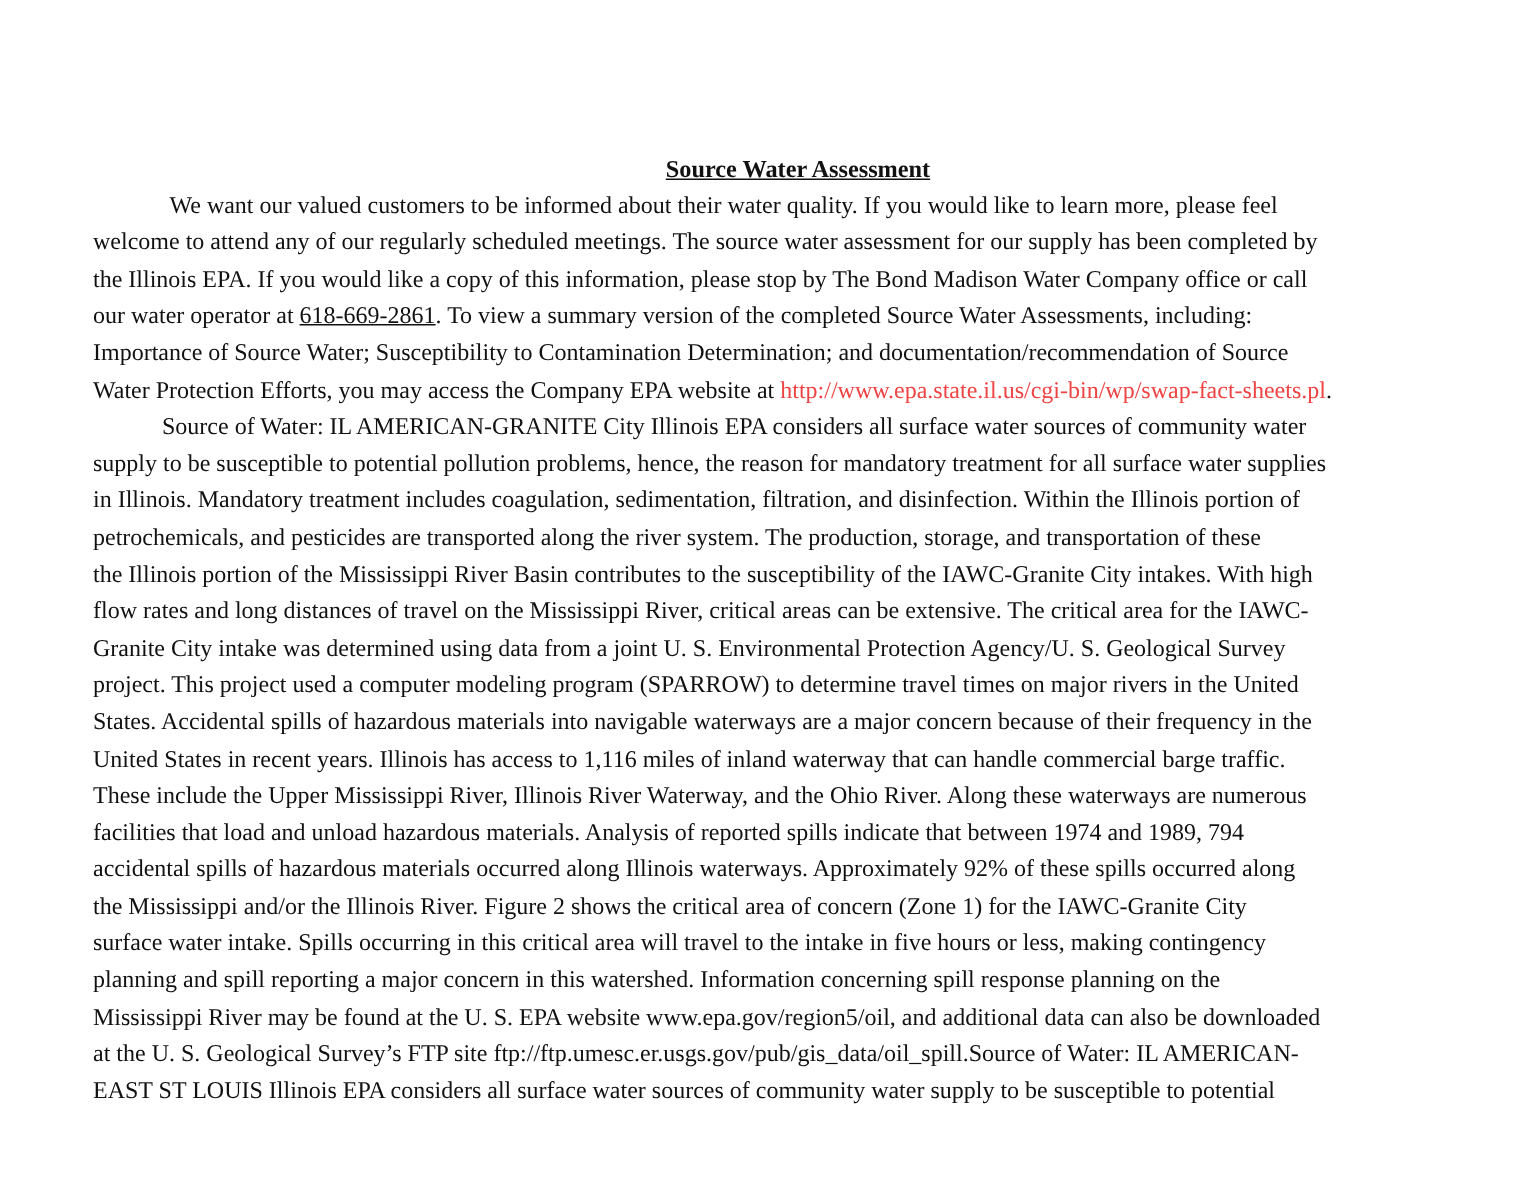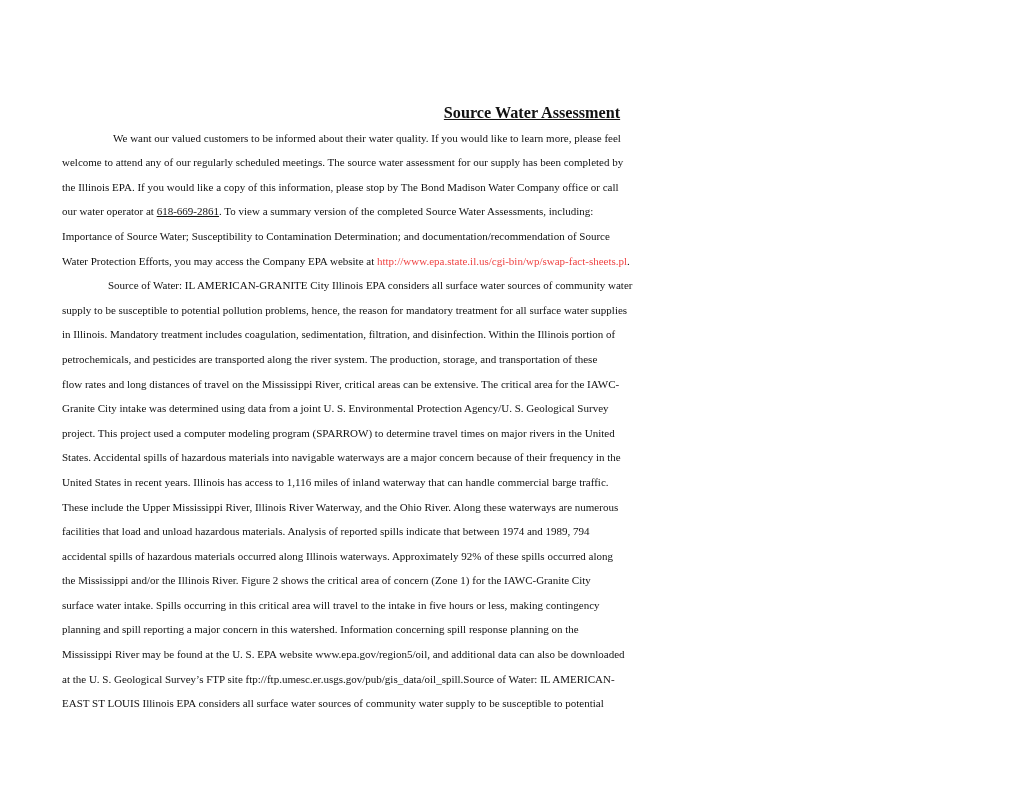--- a/index.html
+++ b/index.html
@@ -24,21 +24,21 @@
     }
     .title {
       text-align: center;
       font-weight: bold;
       font-size: 16.2px;
       line-height: 24.6px;
       text-decoration: underline;
       margin: 0;
     }
     .line {
-      font-size: 11px;
+      font-size: 16px;
       line-height: 24.6px;
       white-space: nowrap;
       margin: 0;
     }
     .indent1 { padding-left: 51px; }
     .indent2 { padding-left: 46px; }
     .phone {
       text-decoration: underline;
       text-align: right;
     }
@@ -59,20 +59,21 @@
     <p class="line"><span>our water operator at </span><span class="phone">618-669-2861</span><span>.  To view a summary version of the completed Source Water Assessments, including:</span></p>
     <p class="line">Importance of Source Water; Susceptibility to Contamination Determination; and documentation/recommendation of Source</p>
     <p class="line"><span>Water Protection Efforts, you may access the Company EPA website at </span><span class="link">http://www.epa.state.il.us/cgi-bin/wp/swap-fact-sheets.pl</span><span>.</span></p>
   </div>
 
   <div>
     <p class="line indent2">Source of Water: IL AMERICAN-GRANITE City Illinois EPA considers all surface water sources of community water</p>
     <p class="line">supply to be susceptible to potential pollution problems, hence, the reason for mandatory treatment for all surface water supplies</p>
     <p class="line">in Illinois.  Mandatory treatment includes coagulation, sedimentation, filtration, and disinfection.  Within the Illinois portion of</p>
     <p class="line">petrochemicals, and pesticides are transported along the river system.  The production, storage, and transportation of these</p>
+    <p class="line">the Illinois portion of the Mississippi River Basin contributes to the susceptibility of the IAWC-Granite City intakes.  With high</p>
     <p class="line">flow rates and long distances of travel on the Mississippi River, critical areas can be extensive. The critical area for the IAWC-</p>
     <p class="line">Granite City intake was determined using data from a joint U. S. Environmental Protection Agency/U. S. Geological Survey</p>
     <p class="line">project.  This project used a computer modeling program (SPARROW) to determine travel times on major rivers in the United</p>
     <p class="line">States. Accidental spills of hazardous materials into navigable waterways are a major concern because of their frequency in the</p>
     <p class="line">United States in recent years.  Illinois has access to 1,116 miles of inland waterway that can handle commercial barge traffic.</p>
     <p class="line">These include the Upper Mississippi River, Illinois River Waterway, and the Ohio River.  Along these waterways are numerous</p>
     <p class="line">facilities that load and unload hazardous materials.  Analysis of reported spills indicate that between 1974 and 1989, 794</p>
     <p class="line">accidental spills of hazardous materials occurred along Illinois waterways.  Approximately 92% of these spills occurred along</p>
     <p class="line">the Mississippi and/or the Illinois River.  Figure 2 shows the critical area of concern (Zone 1) for the IAWC-Granite City</p>
     <p class="line">surface water intake.  Spills occurring in this critical area will travel to the intake in five hours or less, making contingency</p>

